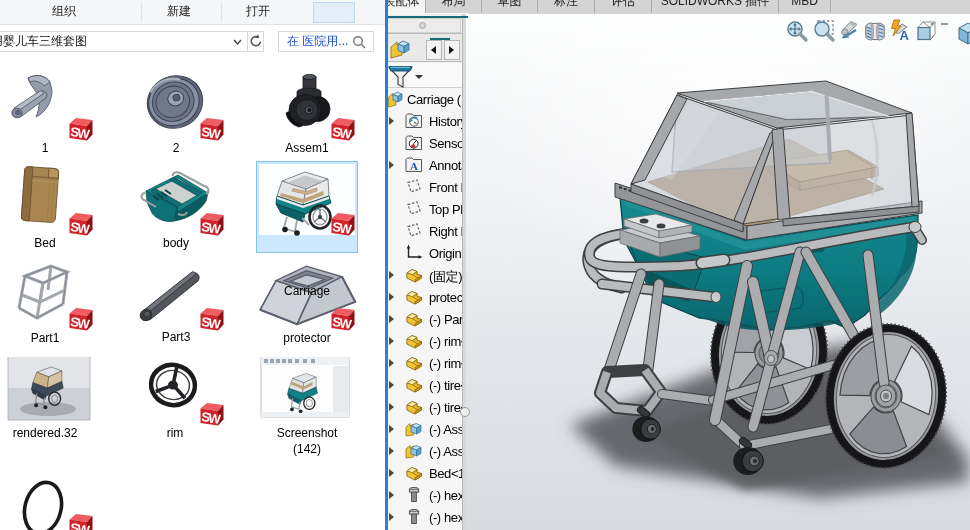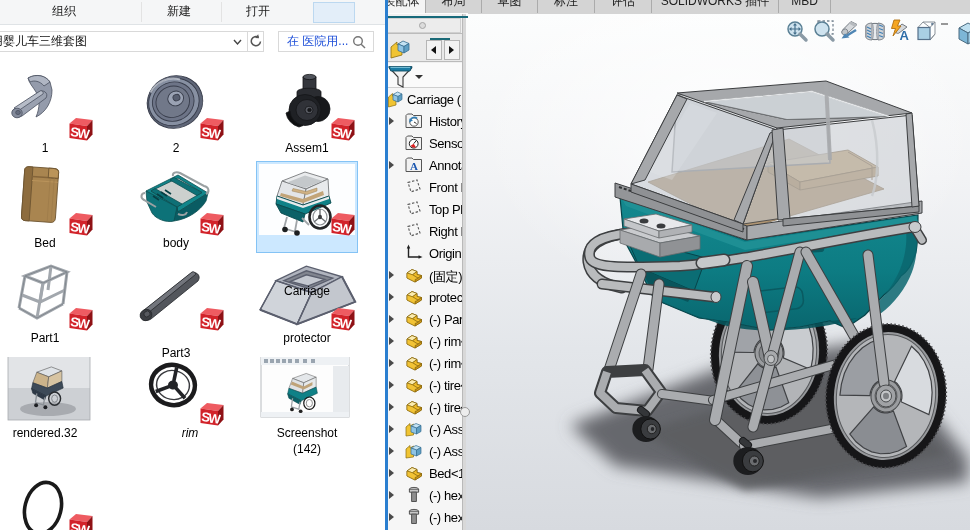--- a/index.html
+++ b/index.html
@@ -320,24 +320,24 @@
 </svg>
     </div>
     <div id="labels">
     <div class="ilabel" style="left:-20px;top:141px;">1</div>
     <div class="ilabel" style="left:111px;top:141px;">2</div>
     <div class="ilabel" style="left:242px;top:141px;text-align:center;">Assem1</div>
     <div class="ilabel" style="left:-20px;top:236px;">Bed</div>
     <div class="ilabel" style="left:111px;top:236px;">body</div>
     <div class="ilabel" style="left:242px;top:236px;margin-top:48px;">Carriage</div>
     <div class="ilabel" style="left:-20px;top:331px;">Part1</div>
-    <div class="ilabel" style="left:111px;top:346px;">Part3</div>
+    <div class="ilabel" style="left:111px;top:330px;">Part3</div>
     <div class="ilabel" style="left:242px;top:331px;">protector</div>
     <div class="ilabel" style="left:-20px;top:426px;">rendered.32</div>
-    <div class="ilabel" style="left:125px;top:426px;font-style:italic;">rim</div>
+    <div class="ilabel" style="left:110px;top:426px;">rim</div>
     <div class="ilabel" style="left:242px;top:426px;">Screenshot</div>
     <div class="ilabel" style="left:242px;top:442px;">(142)</div>
     </div>
   </div>
 
   <div id="sw" class="abs">
     <div id="tabbar">
       <div class="tab tabactive" style="left:-10px;width:48px;">装配体</div>
       <div class="tab" style="left:38px;width:56px;">布局</div>
       <div class="tab" style="left:94px;width:56px;">草图</div>

